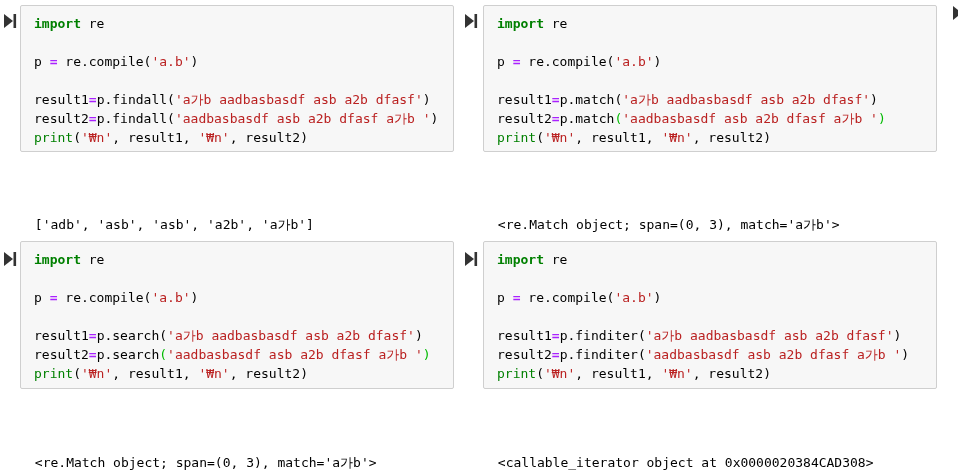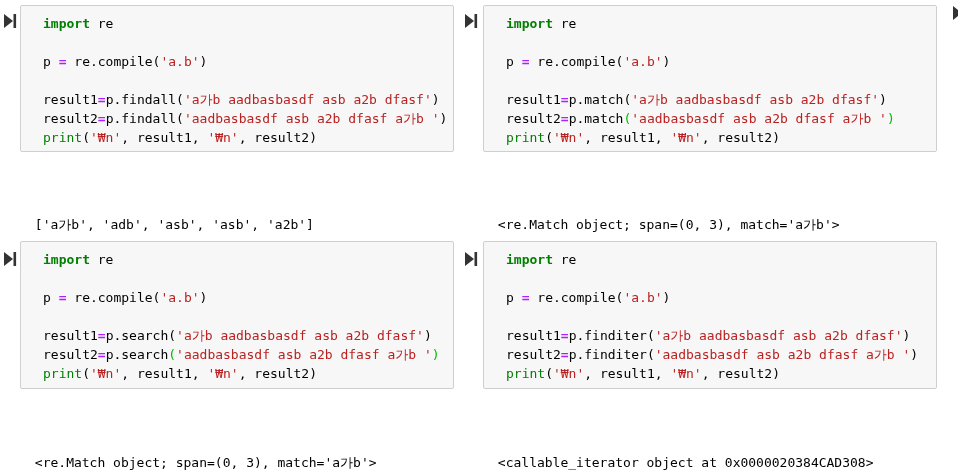--- a/index.html
+++ b/index.html
@@ -15,21 +15,21 @@
     background:var(--cell-bg,#f7f7f7);
     border:1px solid var(--cell-border,#cfcfcf);
     border-radius:2px;
     box-sizing:border-box;
   }
   .code{
     padding:8px 6px 6px 13px;
     font-size:13px;line-height:19px;color:var(--text,#000);
     white-space:pre;
   }
-  .cline{height:19px;white-space:pre;margin-left:9px;}
+  .cline{height:19px;white-space:pre;}
   .tok-k{color:var(--keyword,#008000);font-weight:bold;}
   .tok-b{color:var(--builtin,#008000);}
   .tok-o{color:var(--operator,#AA22FF);font-weight:bold;}
   .tok-s{color:var(--string,#BA2121);}
   .tok-m{color:var(--bracket-match,#00BB00);}
   .tok-p{color:var(--text,#000);}
   .output{
     position:absolute;
     font-size:13px;line-height:20px;color:var(--text,#000);
     white-space:pre;
@@ -43,21 +43,20 @@
   <div class="run-icon" style="left:3px;top:13px;">
     <svg width="14" height="16" viewBox="0 0 14 16">
         <path d="M1 1 L10 8 L1 15 Z" fill="#333"></path>
         <rect x="10.5" y="1" width="2.6" height="14" fill="#333"></rect>
       </svg>
   </div>
   <div class="cell" style="left:20px;top:5px;width:434px;height:147px;">
     <div class="code"><div class="cline"><span class="tok-k">import</span><span class="tok-p"> re</span></div><div class="cline">&nbsp;</div><div class="cline"><span class="tok-p">p </span><span class="tok-o">=</span><span class="tok-p"> re.compile(</span><span class="tok-s">'a.b'</span><span class="tok-p">)</span></div><div class="cline">&nbsp;</div><div class="cline"><span class="tok-p">result1</span><span class="tok-o">=</span><span class="tok-p">p.findall(</span><span class="tok-s">'a가b aadbasbasdf asb a2b dfasf'</span><span class="tok-p">)</span></div><div class="cline"><span class="tok-p">result2</span><span class="tok-o">=</span><span class="tok-p">p.findall(</span><span class="tok-s">'aadbasbasdf asb a2b dfasf a가b '</span><span class="tok-p">)</span></div><div class="cline"><span class="tok-b">print</span><span class="tok-p">(</span><span class="tok-s">'₩n'</span><span class="tok-p">, result1, </span><span class="tok-s">'₩n'</span><span class="tok-p">, result2)</span></div></div>
   </div>
   <div class="output" style="left:27px;top:175px;">
-    <div class="out-line"> ['a가b', 'adb', 'asb', 'asb', 'a2b']</div>
     <div class="out-line"> ['adb', 'asb', 'asb', 'a2b', 'a가b']</div>
   </div>
 </div>
 
 <div class="quad">
   <div class="run-icon" style="left:464px;top:13px;">
     <svg width="14" height="16" viewBox="0 0 14 16">
         <path d="M1 1 L10 8 L1 15 Z" fill="#333"></path>
         <rect x="10.5" y="1" width="2.6" height="14" fill="#333"></rect>
       </svg>

